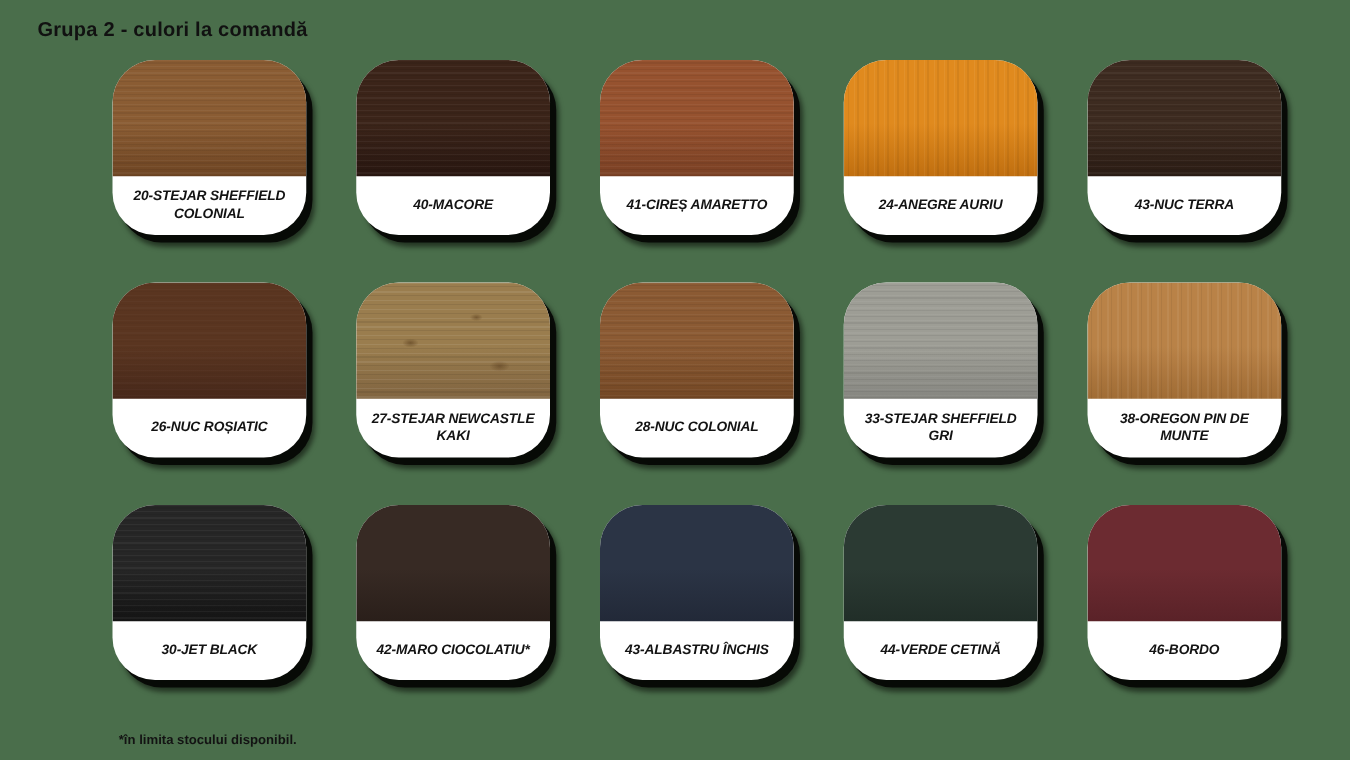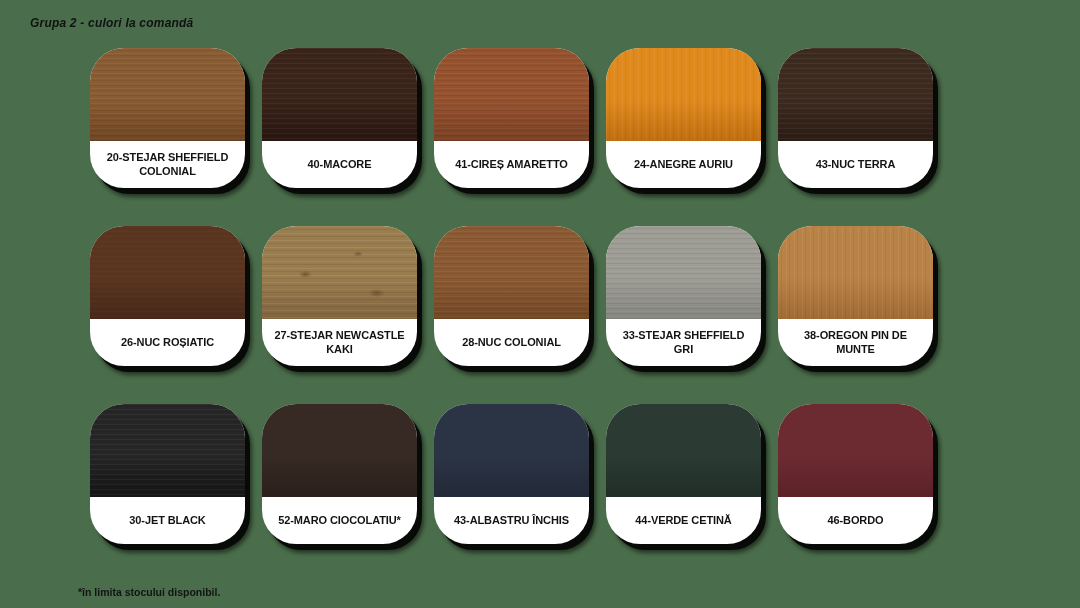--- a/index.html
+++ b/index.html
@@ -13,39 +13,39 @@
   body {
     background: #4a6e4b;
     font-family: "Liberation Sans", sans-serif;
     position: relative;
   }
 
   #page-title {
     position: absolute;
     left: 30px;
     top: 16px;
-    font-size: 12px;
+    font-size: 16px;
     font-weight: bold;
     color: #111111;
     letter-spacing: 0.2px;
     white-space: nowrap;
-    font-style: italic;
   }
 
   #swatch-grid {
     position: absolute;
     left: 90px;
     top: 48px;
     width: 900px;
   }
 
   .swatch-row {
     display: flex;
-    gap: 17px;
+    gap: 40px;
     margin-bottom: 38px;
+    font-style: italic;
   }
 
   .swatch-card {
     position: relative;
     width: 155px;
     height: 140px;
     border-radius: 34px;
     background: #ffffff;
     overflow: hidden;
     flex: 0 0 155px;
@@ -120,21 +120,21 @@
     padding: 0 7px;
     font-size: 11px;
     font-weight: bold;
     line-height: 1.22;
     color: #131313;
     letter-spacing: -0.1px;
   }
 
   #footnote {
     position: absolute;
-    left: 78px;
+    left: 95px;
     top: 586px;
     font-size: 10.5px;
     font-weight: bold;
     color: #131313;
     white-space: nowrap;
   }
 </style>
 </head>
 <body style="background: rgb(74, 110, 75);">
 
@@ -207,21 +207,21 @@
     </div>
     <div class="swatch-row">
       <div class="swatch-card">
         <div class="swatch-color" style="background: linear-gradient(rgb(38, 38, 38) 0%, rgb(38, 38, 38) 55%, rgb(20, 20, 20) 100%);">
           <div class="grain"></div>
         </div>
         <div class="swatch-label">30-JET BLACK</div>
       </div>
       <div class="swatch-card">
         <div class="swatch-color" style="background: linear-gradient(rgb(55, 42, 36) 0%, rgb(55, 42, 36) 55%, rgb(42, 31, 26) 100%);"></div>
-        <div class="swatch-label">52-MARO CIOCOLATIU*</div>
+        <div class="swatch-label">42-MARO CIOCOLATIU*</div>
       </div>
       <div class="swatch-card">
         <div class="swatch-color" style="background: linear-gradient(rgb(43, 52, 69) 0%, rgb(43, 52, 69) 55%, rgb(34, 41, 56) 100%);"></div>
         <div class="swatch-label">43-ALBASTRU ÎNCHIS</div>
       </div>
       <div class="swatch-card">
         <div class="swatch-color" style="background: linear-gradient(rgb(43, 58, 51) 0%, rgb(43, 58, 51) 55%, rgb(33, 46, 40) 100%);"></div>
         <div class="swatch-label">44-VERDE CETINĂ</div>
       </div>
       <div class="swatch-card">

